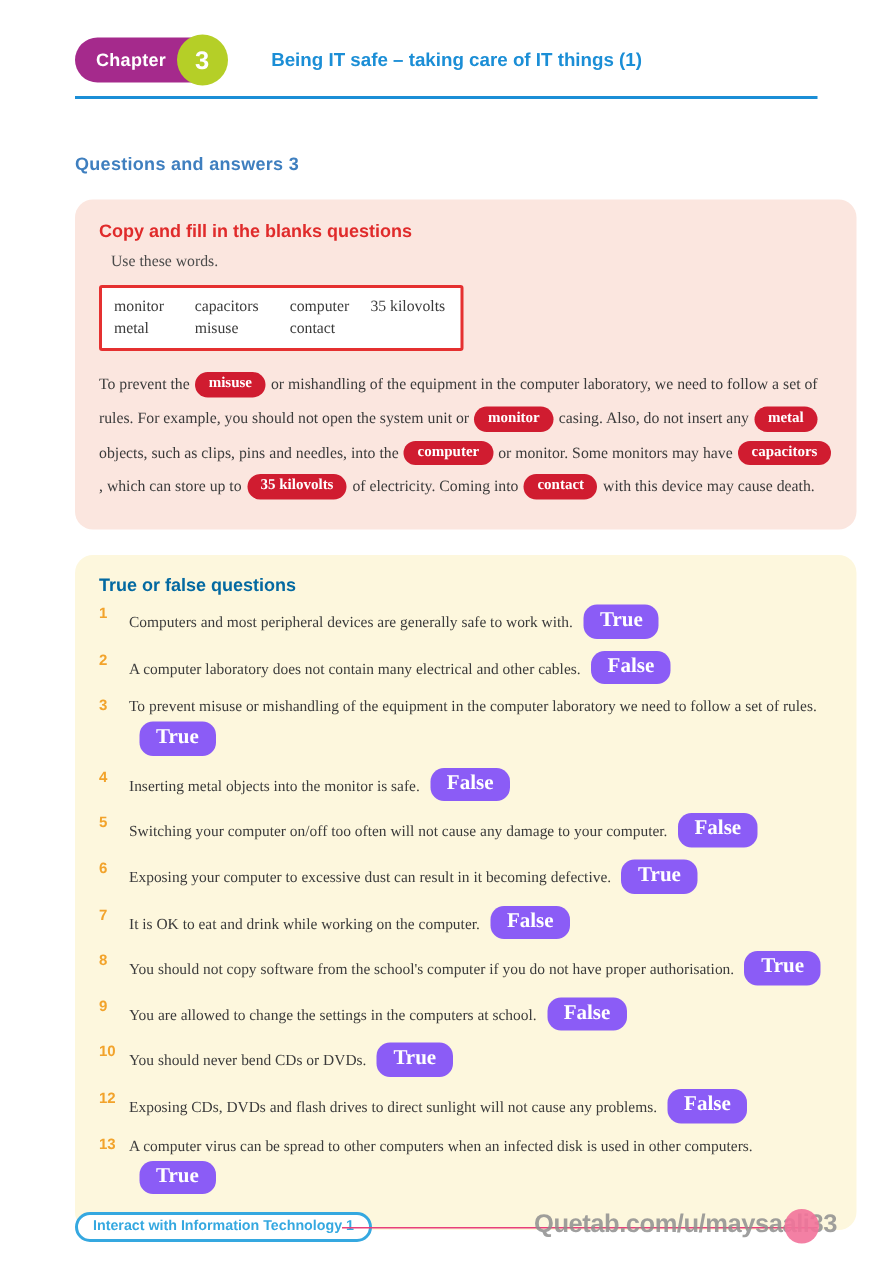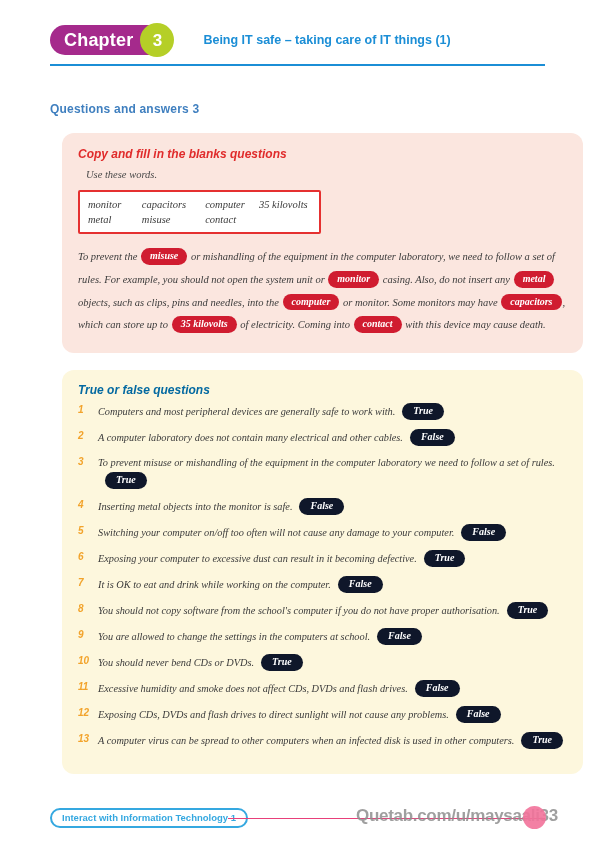--- a/index.html
+++ b/index.html
@@ -33,21 +33,21 @@
     display: flex;
     align-items: center;
     background: #a52a8c;
     border-radius: 18px;
     height: 30px;
     padding: 0 34px 0 14px;
   }
   .chapter-pill-label {
     color: #ffffff;
     font-family: "Liberation Sans", sans-serif;
-    font-size: 18px;
+    font-size: 12px;
     font-weight: bold;
     letter-spacing: 0.2px;
     white-space: nowrap;
   }
   .chapter-number-circle {
     position: absolute;
     right: -7px;
     top: -2px;
     width: 34px;
     height: 34px;
@@ -89,25 +89,24 @@
     color: #3f7fbf;
     font-family: "Liberation Sans", sans-serif;
     font-size: 12px;
     font-weight: bold;
     letter-spacing: 0.2px;
   }
 
   
   .panel {
     position: absolute;
-    left: 62px;
+    left: 50px;
     width: 521px;
     box-sizing: border-box;
     border-radius: 12px;
-    font-style: italic;
   }
   .panel-fill {
     top: 133px;
     background: #fbe6df;
     padding: 14px 16px 16px 16px;
   }
   .panel-tf {
     top: 370px;
     background: #fdf7dd;
     padding: 13px 16px 16px 16px;
@@ -197,26 +196,26 @@
     padding-top: 1px;
   }
   .tf-body {
     font-size: 10.3px;
     color: #3b3b3b;
     line-height: 1.65;
     flex: 1;
   }
   .answer {
     display: inline-block;
-    background: #0f172a;
+    background: #8b5cf6;
     color: #ffffff;
     font-weight: bold;
     border-radius: 9px;
     padding: 1px 11px 2px 11px;
-    font-size: 10px;
+    font-size: 14px;
     line-height: 1.4;
     margin-left: 7px;
     vertical-align: 1px;
   }
 
   
   .footer-pill {
     position: absolute;
     left: 50px;
     top: 808px;
@@ -338,24 +337,20 @@
         </li>
         <li class="tf-item">
           <span class="tf-num">9</span>
           <span class="tf-body">You are allowed to change the settings in the computers at school.<span class="answer">False</span></span>
         </li>
         <li class="tf-item">
           <span class="tf-num">10</span>
           <span class="tf-body">You should never bend CDs or DVDs.<span class="answer">True</span></span>
         </li>
         <li class="tf-item">
-          <span class="tf-num">11</span>
-          <span class="tf-body">Excessive humidity and smoke does not affect CDs, DVDs and flash drives.<span class="answer">False</span></span>
-        </li>
-        <li class="tf-item">
           <span class="tf-num">12</span>
           <span class="tf-body">Exposing CDs, DVDs and flash drives to direct sunlight will not cause any problems.<span class="answer">False</span></span>
         </li>
         <li class="tf-item">
           <span class="tf-num">13</span>
           <span class="tf-body">A computer virus can be spread to other computers when an infected disk is used in other computers.<span class="answer">True</span></span>
         </li>
       </ul>
   </div>
 

